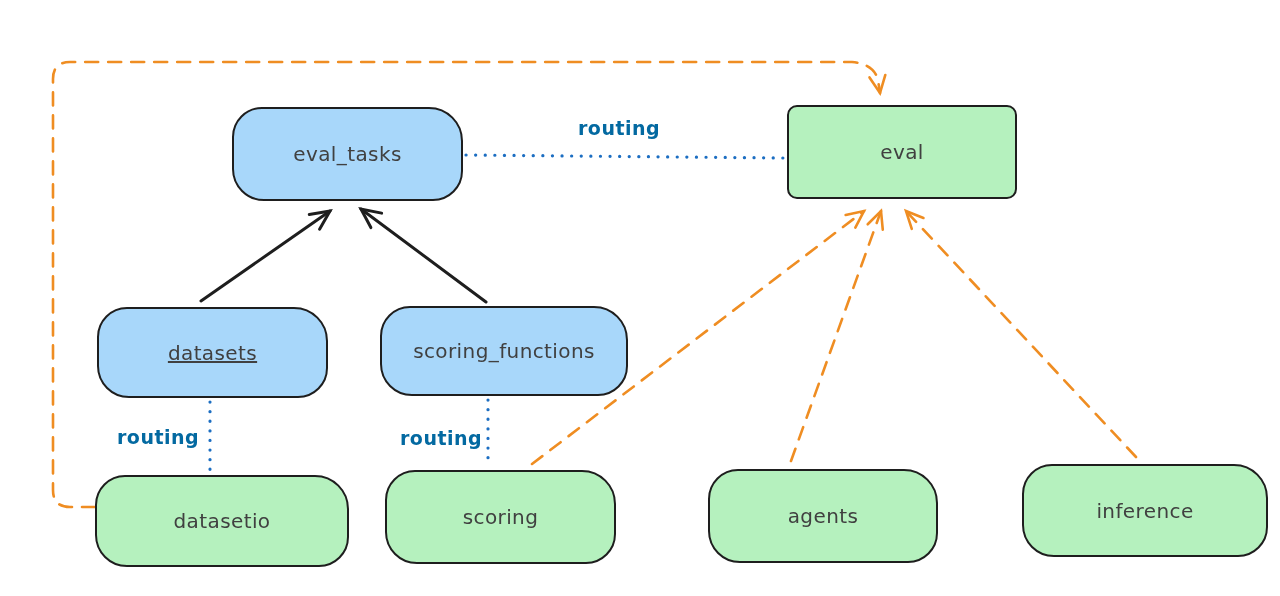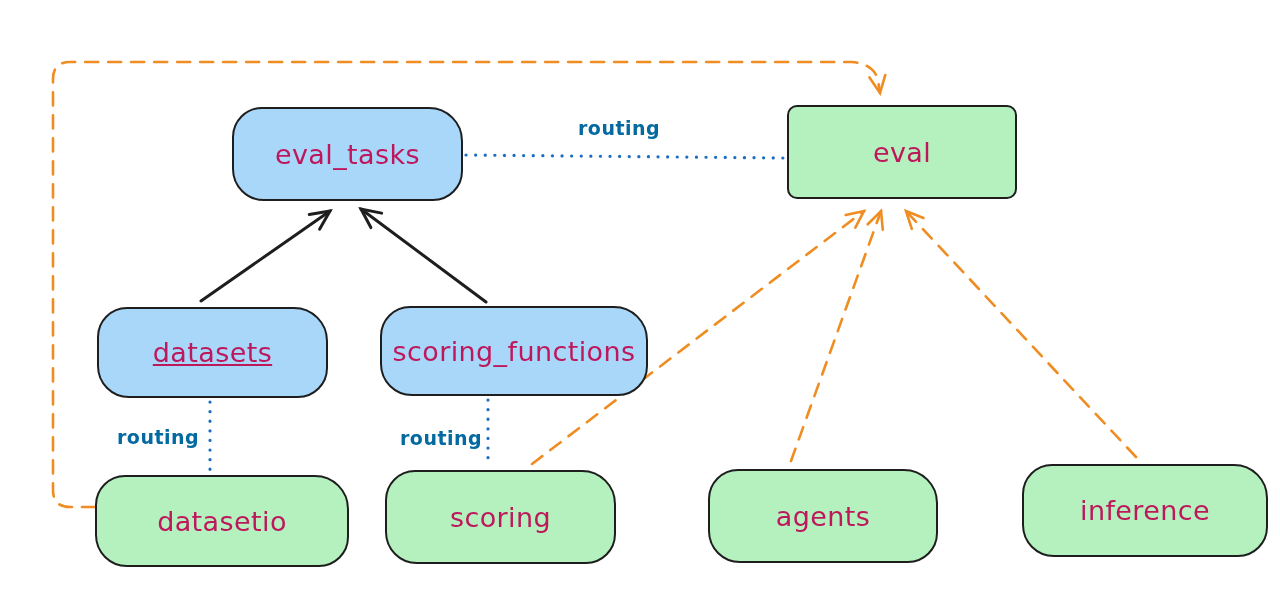--- a/index.html
+++ b/index.html
@@ -22,23 +22,23 @@
     width: 1280px;
     height: 596px;
   }
   .node {
     position: absolute;
     box-sizing: border-box;
     border: 2.5px solid #1e1e1e;
     display: flex;
     align-items: center;
     justify-content: center;
-    font-size: 27px;
+    font-size: 20px;
     letter-spacing: 0.4px;
-    color: #be185d;
+    color: #404040;
     border-radius: 30px 34px 30px 32px;
   }
   .node.blue  { background: #a8d7fa; }
   .node.green { background: #b5f1be; }
   .edge-label {
     position: absolute;
     color: #0369a1;
     font-weight: bold;
     font-size: 19px;
     letter-spacing: 0.5px;
@@ -70,21 +70,21 @@
     <path d="M95,507 L70,507 Q53,507 53,490 L53,79 Q53,62 70,62 L852,62 Q874,64 878,80 L880,93" fill="none" stroke="#ef8d22" stroke-width="2.6" stroke-linecap="round" stroke-dasharray="13 10" marker-end="url(#arrowhead-orange)"></path>
 
     <path d="M532,464 L864,211" fill="none" stroke="#ef8d22" stroke-width="2.6" stroke-linecap="round" stroke-dasharray="13 10" marker-end="url(#arrowhead-orange)"></path>
     <path d="M791,461 L881,211" fill="none" stroke="#ef8d22" stroke-width="2.6" stroke-linecap="round" stroke-dasharray="13 10" marker-end="url(#arrowhead-orange)"></path>
     <path d="M1136,457 L906,211" fill="none" stroke="#ef8d22" stroke-width="2.6" stroke-linecap="round" stroke-dasharray="13 10" marker-end="url(#arrowhead-orange)"></path>
   </svg>
 
   <div class="node blue" style="left:232px;  top:107px; width:231px; height:94px;">eval_tasks</div>
   <div class="node green" style="left:787px;  top:105px; width:230px; height:94px;border-radius:10px;">eval</div>
   <div class="node blue" style="left:97px;   top:307px; width:231px; height:91px;text-decoration:underline;">datasets</div>
-  <div class="node blue" style="left:380px;  top:306px; width:268px; height:90px;">scoring_functions</div>
+  <div class="node blue" style="left:380px;  top:306px; width:248px; height:90px;">scoring_functions</div>
   <div class="node green" style="left:95px;   top:475px; width:254px; height:92px;">datasetio</div>
   <div class="node green" style="left:385px;  top:470px; width:231px; height:94px;">scoring</div>
   <div class="node green" style="left:708px;  top:469px; width:230px; height:94px;">agents</div>
   <div class="node green" style="left:1022px; top:464px; width:246px; height:93px;">inference</div>
 
   <div class="edge-label" style="left:578px; top:117px;">routing</div>
   <div class="edge-label" style="left:117px; top:426px;">routing</div>
   <div class="edge-label" style="left:400px; top:427px;">routing</div>
 
 </div>

